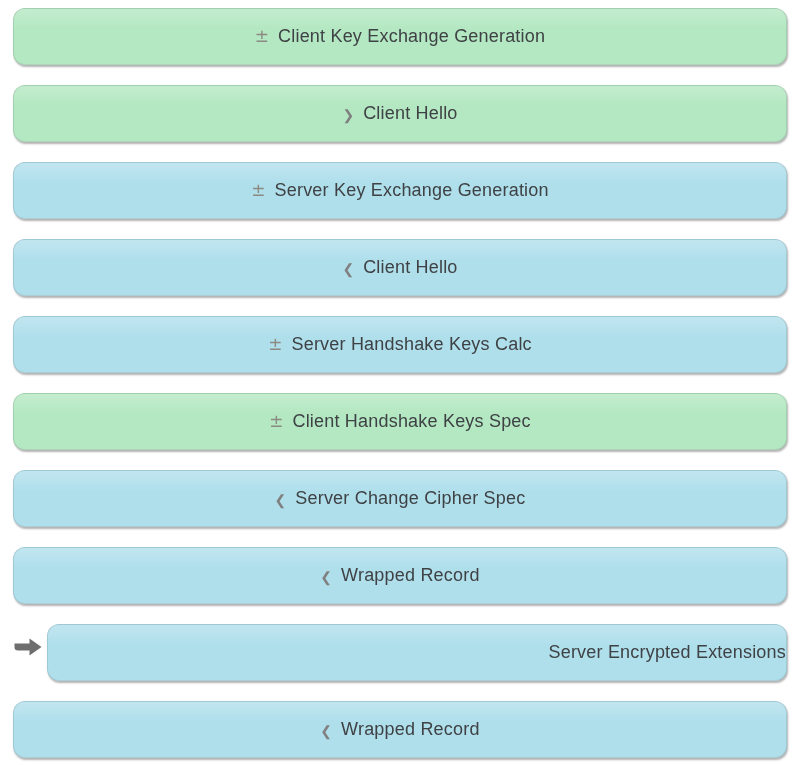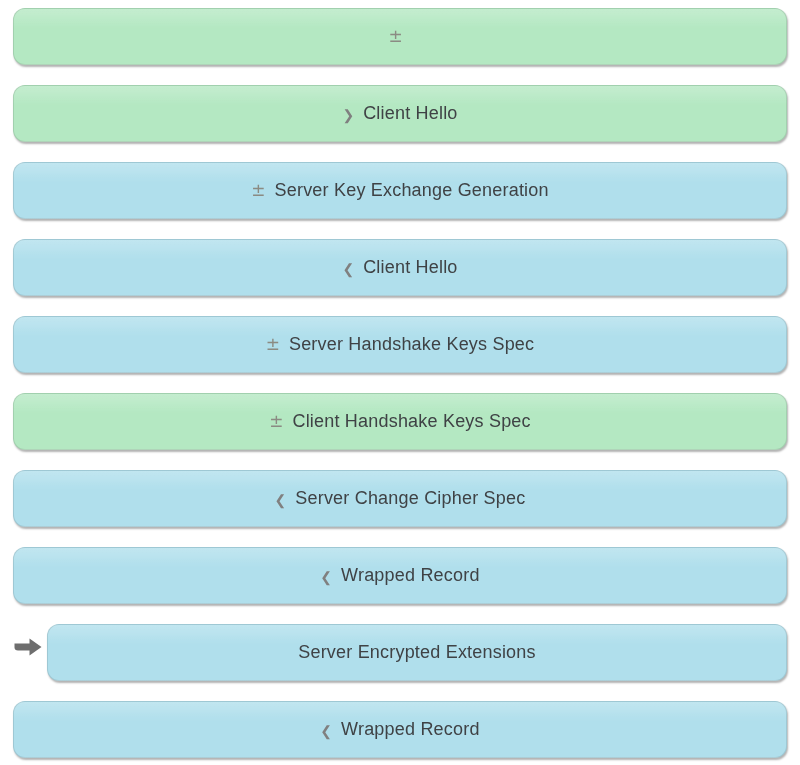--- a/index.html
+++ b/index.html
@@ -25,21 +25,21 @@
     background-image: linear-gradient(rgba(255,255,255,0.22), rgba(255,255,255,0) 35%);
     display: flex;
     align-items: center;
     justify-content: center;
     cursor: pointer;
     font-size: 18px;
     color: var(--label-text, #3f4245);
   }
   .record-row.client { background-color: var(--client-bg, #b4e8c2); }
   .record-row.server { background-color: var(--server-bg, #b0dfec); }
-  .record-row.indent { margin-left: 34px; }
+  .record-row.indent { margin-left: 34px; justify-content: flex-end; }
   .prefix {
     font-family: "DejaVu Sans", sans-serif;
     color: var(--prefix-icon, #8b8b83);
     margin-right: 9px;
     font-size: 17px;
     line-height: 1;
   }
   .prefix.chevron {
     font-size: 14px;
     color: #808080;
@@ -59,40 +59,41 @@
   }
   .pointer svg { display: block; }
 </style>
 </head>
 <body>
 
 <div class="record-list" id="record-list">
     <div class="record-row client">
 
     <span class="prefix">±</span>
+    <span class="label">Client Key Exchange Generation</span>
   </div>
     <div class="record-row client">
 
     <span class="prefix chevron">❯</span>
     <span class="label">Client Hello</span>
   </div>
     <div class="record-row server">
 
     <span class="prefix">±</span>
     <span class="label">Server Key Exchange Generation</span>
   </div>
     <div class="record-row server">
 
     <span class="prefix chevron">❮</span>
     <span class="label">Client Hello</span>
   </div>
     <div class="record-row server">
 
     <span class="prefix">±</span>
-    <span class="label">Server Handshake Keys Spec</span>
+    <span class="label">Server Handshake Keys Calc</span>
   </div>
     <div class="record-row client">
 
     <span class="prefix">±</span>
     <span class="label">Client Handshake Keys Spec</span>
   </div>
     <div class="record-row server">
 
     <span class="prefix chevron">❮</span>
     <span class="label">Server Change Cipher Spec</span>

